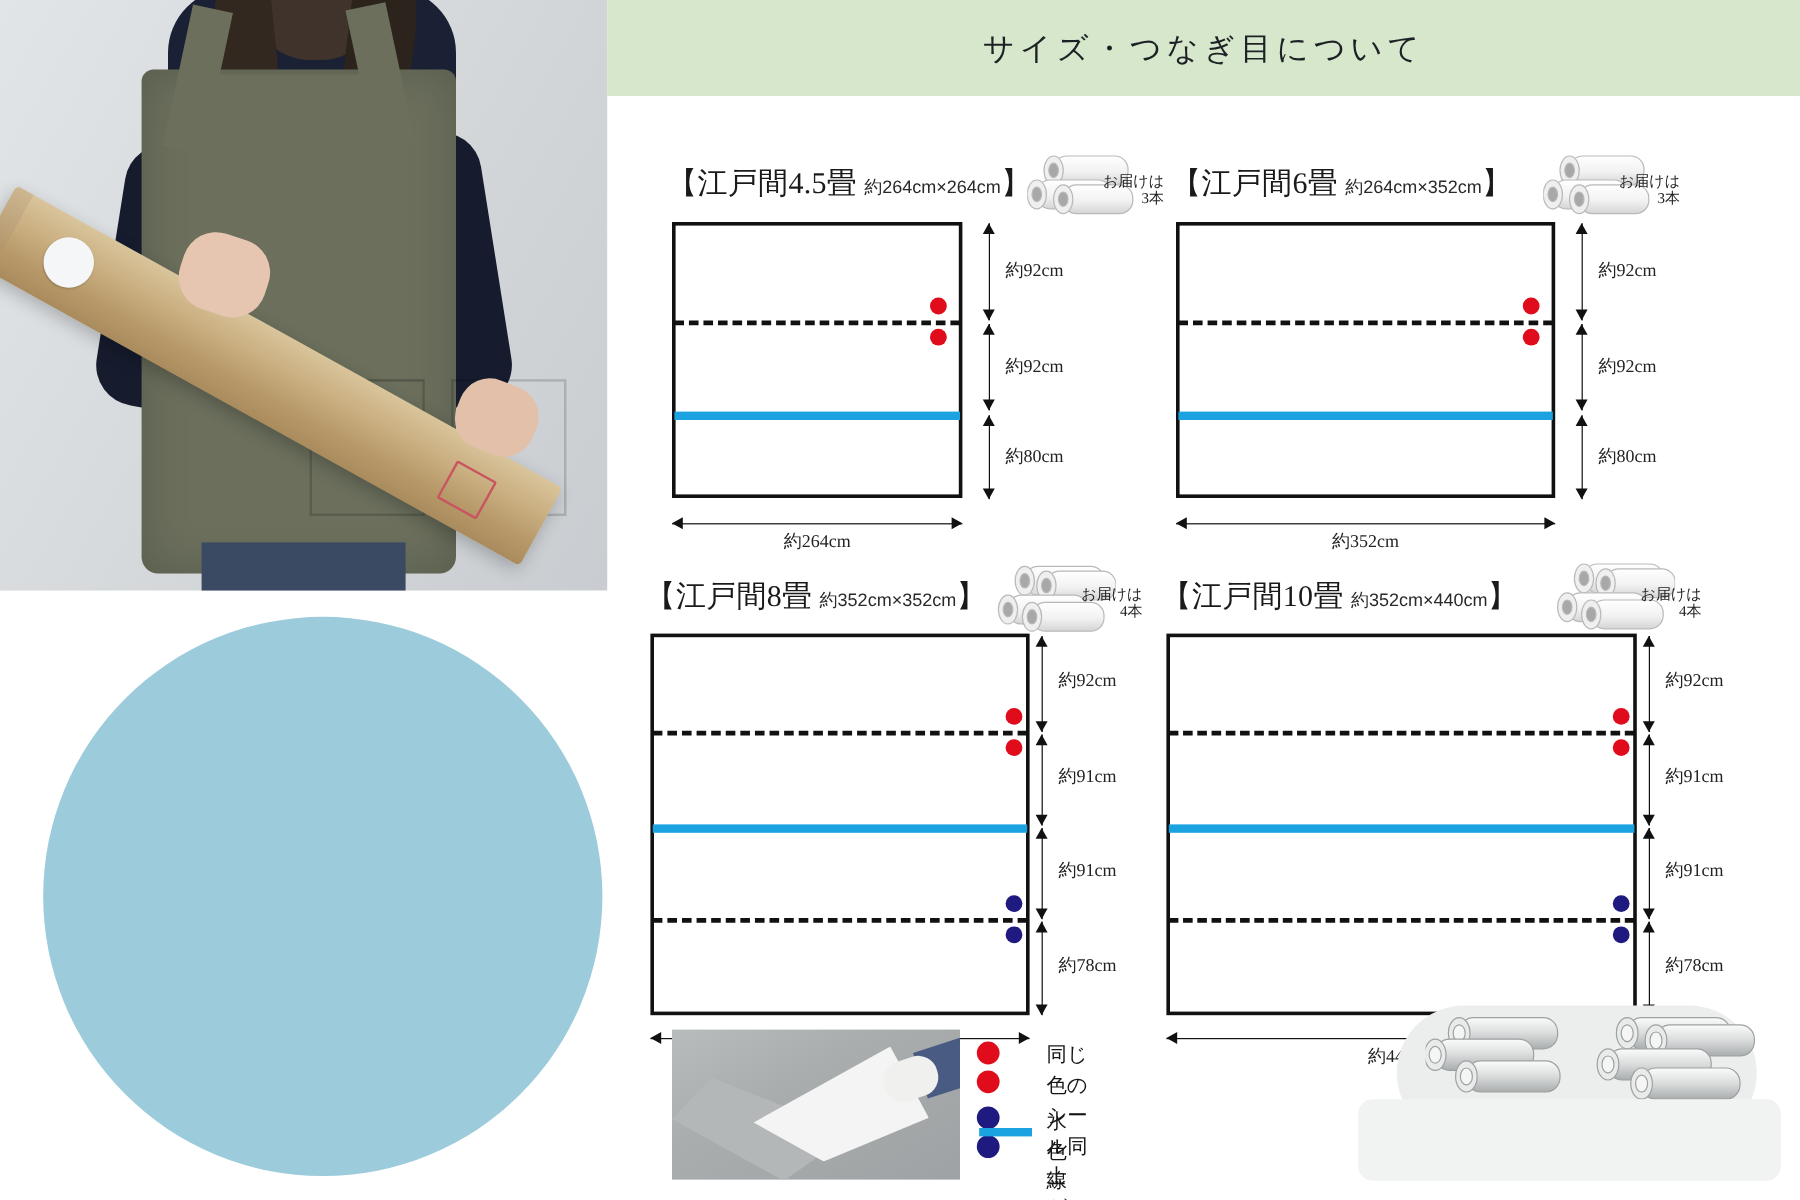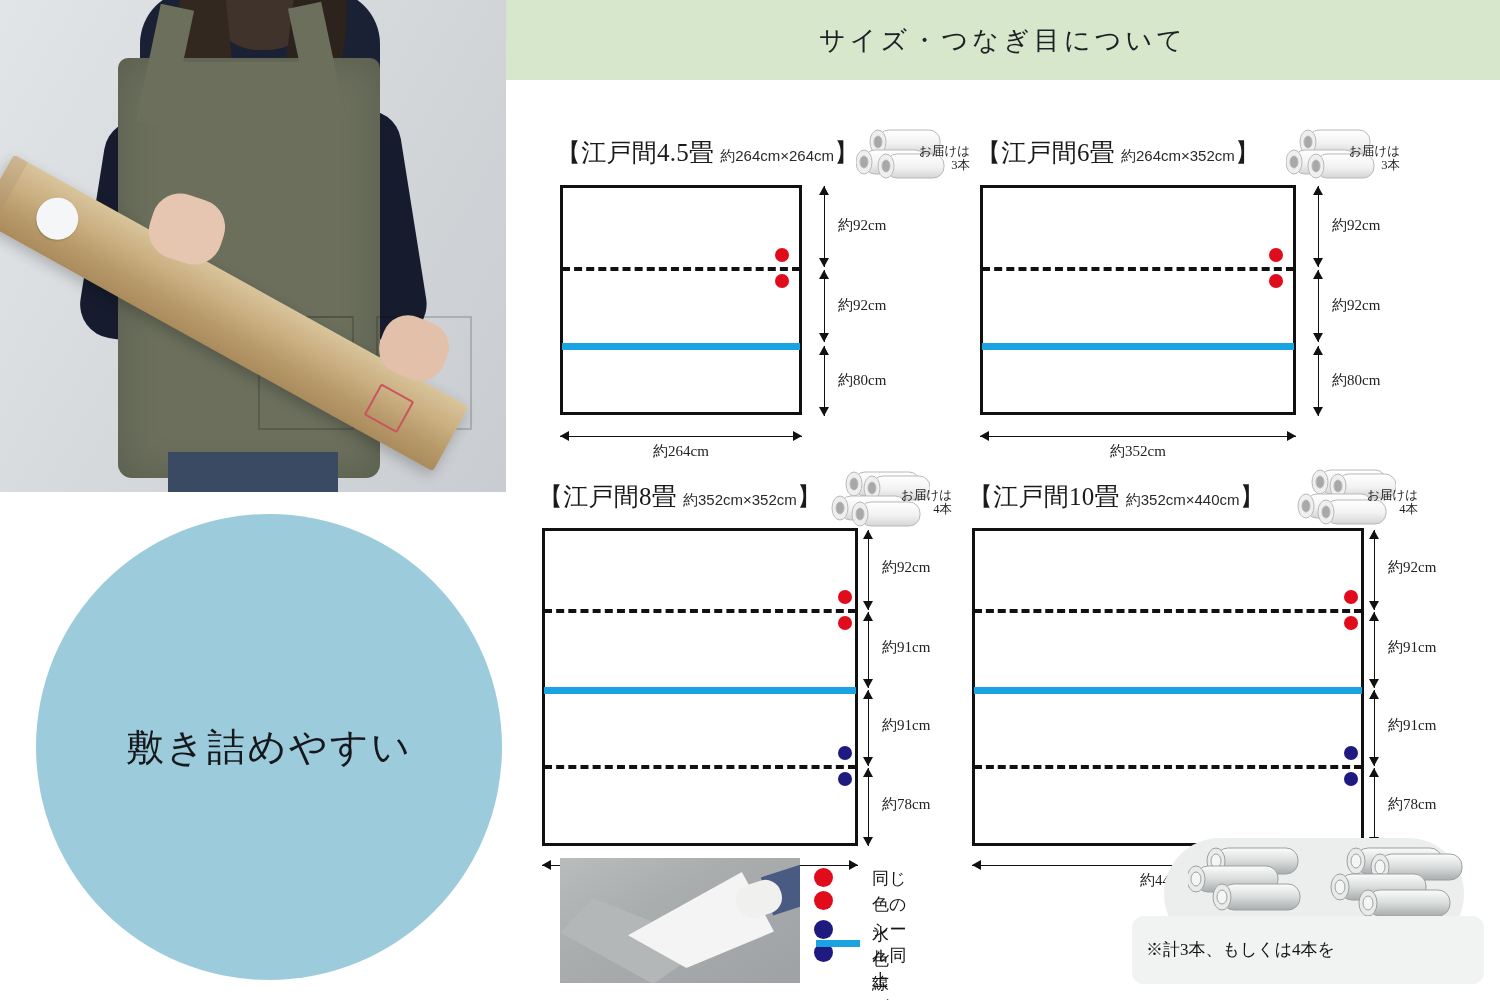--- a/index.html
+++ b/index.html
@@ -147,21 +147,20 @@
   <div class="tube">
     <div class="tube-end"></div>
     <div class="tube-sticker"></div>
     <div class="tube-stamp"></div>
   </div>
   <div class="hand-a"></div>
   <div class="hand-b"></div>
 </div>
 
 <div class="blue-circle">
-  <div class="bc-line">敷き詰めやすい</div>
 </div>
 
 <div class="header-band">
   <div class="header-title">サイズ・つなぎ目について</div>
 </div>
 
 <div class="diagram" style="left:556px;top:104px;width:360px;height:320px;">
   <div class="dg-title">
     <span class="dg-name">【江戸間4.5畳</span>
     <span class="dg-dim">約264cm×264cm</span>
@@ -406,15 +405,14 @@
         <ellipse cx="52" cy="23" rx="5" ry="7" fill="#f5f5f5"></ellipse>
       <rect x="12" y="30" width="86" height="26" rx="12" fill="url(#bg1)"></rect>
       <ellipse cx="12" cy="43" rx="9" ry="13" fill="#e9eaea"></ellipse>
         <ellipse cx="12" cy="43" rx="5" ry="7" fill="#f5f5f5"></ellipse>
       <rect x="40" y="46" width="82" height="26" rx="12" fill="url(#bg1)"></rect>
       <ellipse cx="40" cy="59" rx="9" ry="13" fill="#e9eaea"></ellipse>
         <ellipse cx="40" cy="59" rx="5" ry="7" fill="#f5f5f5"></ellipse>
     </g>
   </svg>
   <div class="note-box">
-    <div class="note-l">※計3本、もしくは4本を</div>
   </div>
 </div>
 
 </body></html>

